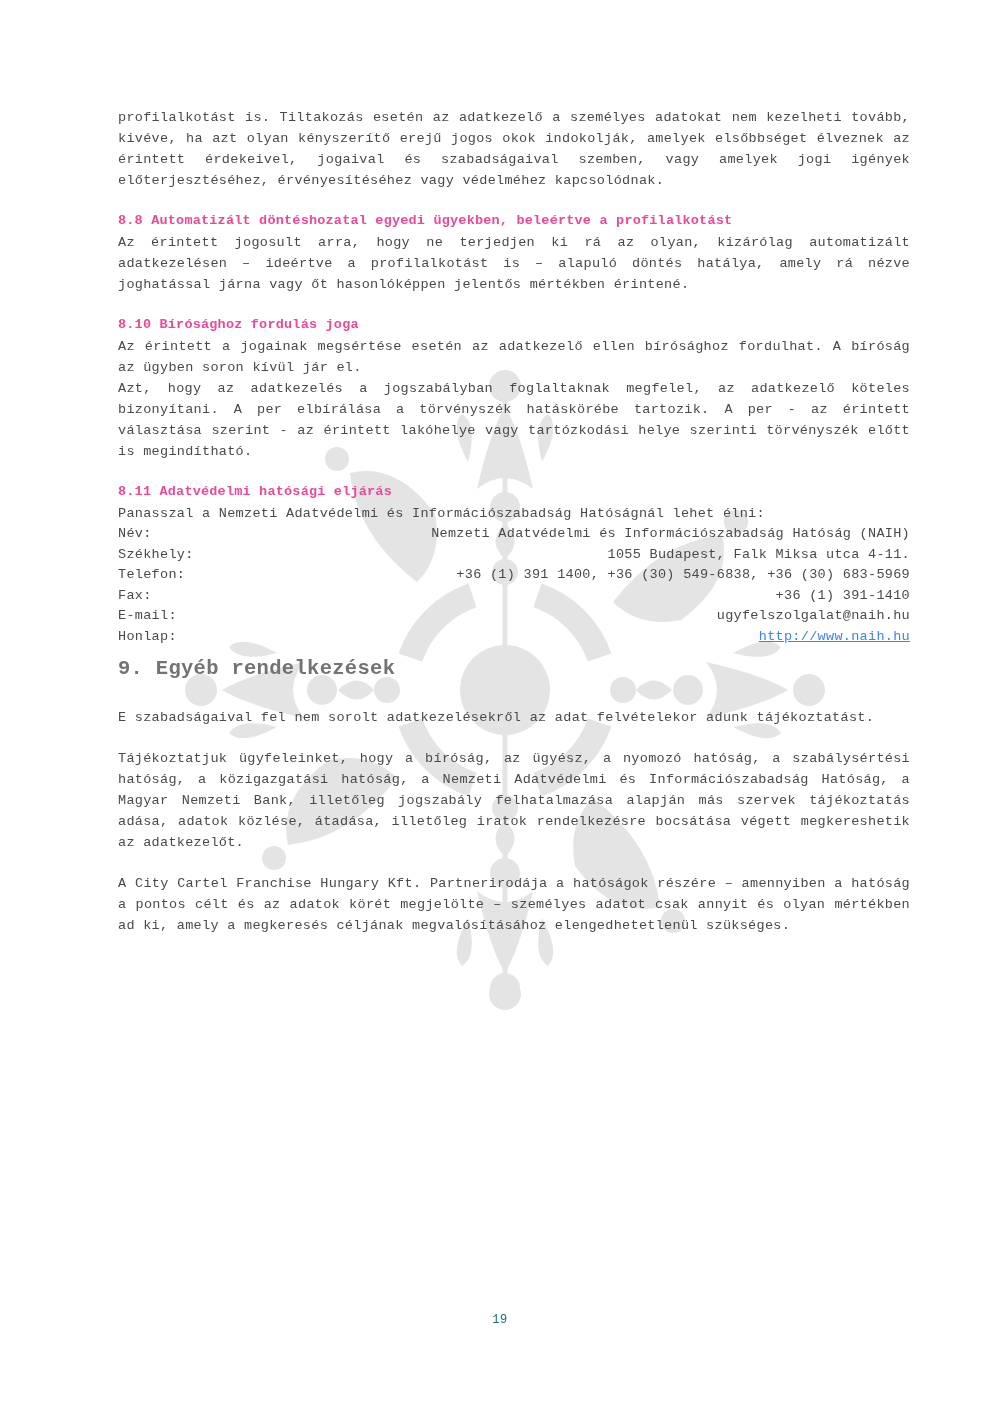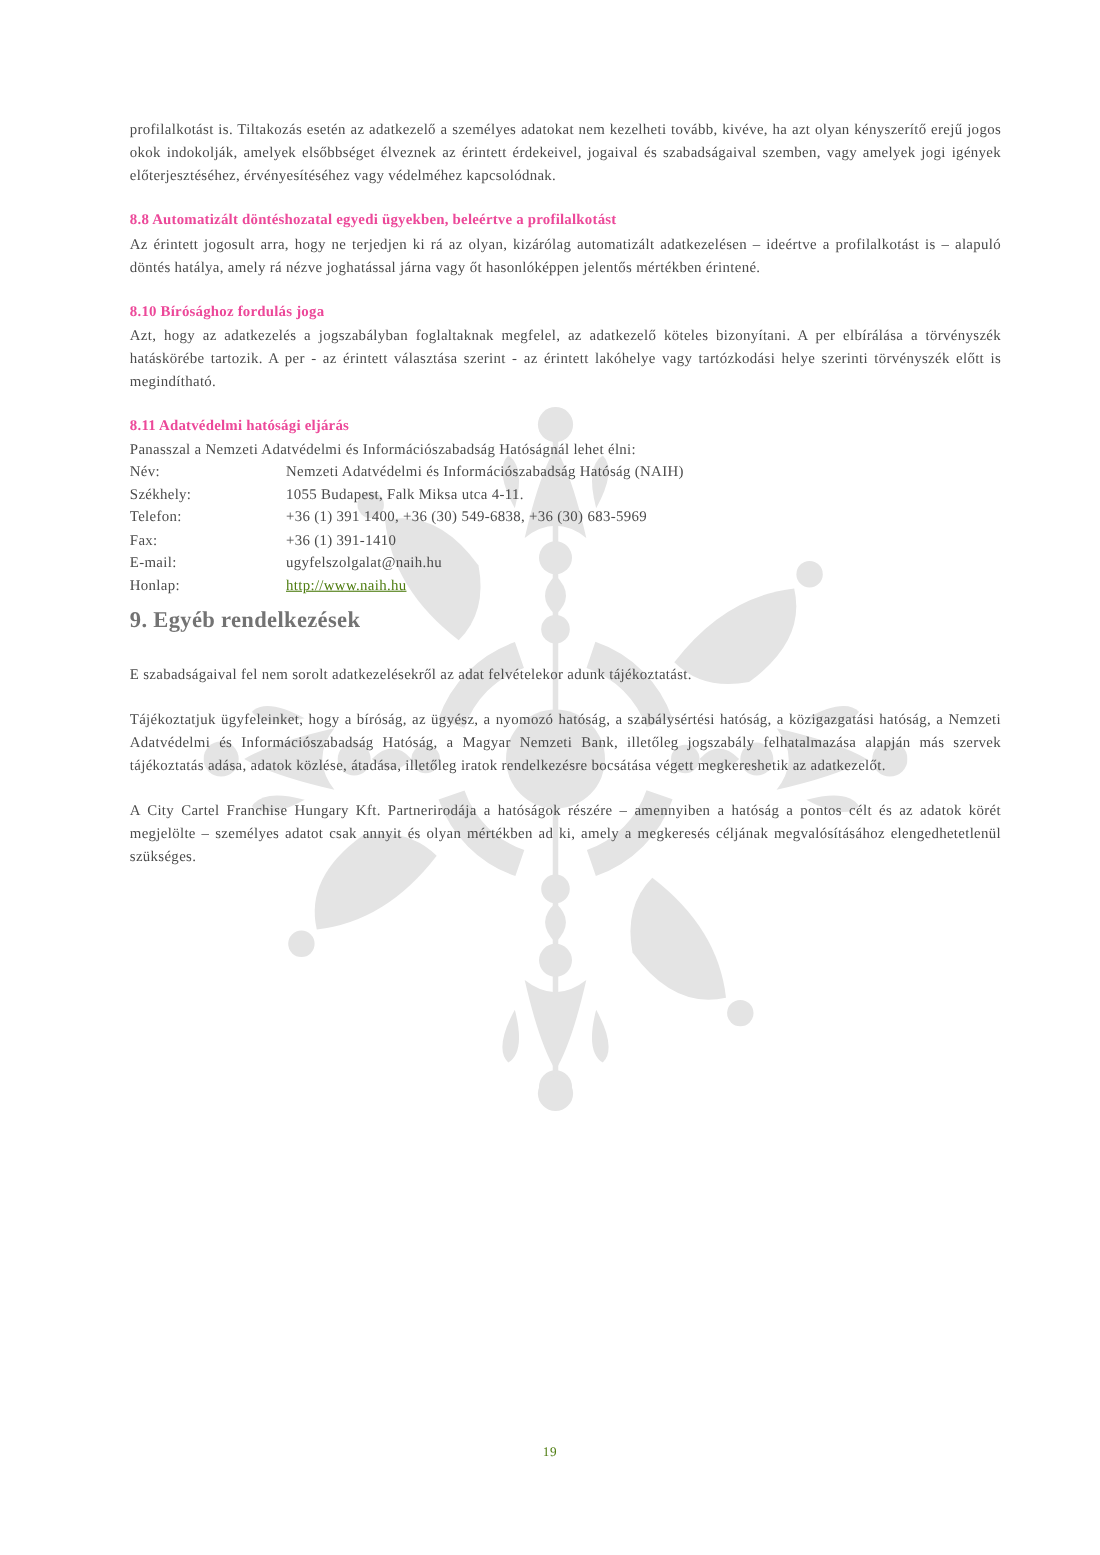--- a/index.html
+++ b/index.html
@@ -1,21 +1,21 @@
 <!DOCTYPE html>
 <html><head>
 <meta charset="utf-8">
 <style>
   html,body{margin:0;padding:0;background:#ffffff;}
   .page{
     position:relative;
     width:1000px;height:1328px;
     background:#ffffff;
     overflow:hidden;
-    font-family:Liberation Serif, serif;
+    font-family:Liberation Mono, monospace;
     color:#4a4a4a;
   }
   .watermark{
     position:absolute;left:185px;top:370px;
     width:640px;height:640px;
     z-index:0;
   }
   .content{
     position:absolute;left:118px;top:107px;width:792px;
     z-index:1;
@@ -30,25 +30,25 @@
     color:#ec4899;font-weight:bold;letter-spacing:0.2px;
   }
   h2.big{
     font-size:20.5px;line-height:28px;
     margin:8px 0 24px 0;
     color:#737373;font-weight:bold;letter-spacing:0.3px;
   }
   .contact{margin:0 0 0 0;}
   .crow{display:flex;line-height:20.5px;}
   .clabel{width:142px;flex:0 0 142px;}
-  .cvalue{flex:1;}
-  a.link{color:#4d7c0f;text-decoration:underline;cursor:pointer;}
+  .cvalue{flex:1;text-align:right;}
+  a.link{color:#3b82f6;text-decoration:underline;cursor:pointer;}
   .pagenum{
     position:absolute;left:0;top:1313px;width:1000px;
-    text-align:center;font-size:12px;color:#4d7c0f;
+    text-align:center;font-size:12px;color:#0f766e;
     letter-spacing:0.5px;z-index:1;
   }
 </style>
 </head>
 <body>
 
 <div class="page">
 
   <svg class="watermark" viewBox="0 0 640 640" aria-hidden="true">
     <g fill="#e4e4e4">
@@ -81,20 +81,21 @@
 
   <main class="content">
 
     <p class="body just">profilalkotást is. Tiltakozás esetén az adatkezelő a személyes adatokat nem kezelheti tovább, kivéve, ha azt olyan kényszerítő erejű jogos okok indokolják, amelyek elsőbbséget élveznek az érintett érdekeivel, jogaival és szabadságaival szemben, vagy amelyek jogi igények előterjesztéséhez, érvényesítéséhez vagy védelméhez kapcsolódnak.</p>
 
     <h3 class="sec">8.8 Automatizált döntéshozatal egyedi ügyekben, beleértve a profilalkotást</h3>
     <p class="body just">Az érintett jogosult arra, hogy ne terjedjen ki rá az olyan, kizárólag automatizált adatkezelésen – ideértve a profilalkotást is – alapuló döntés hatálya, amely rá nézve joghatással járna vagy őt hasonlóképpen jelentős mértékben érintené.</p>
 
 
     <h3 class="sec">8.10 Bírósághoz fordulás joga</h3>
+    <p class="body just nogap">Az érintett a jogainak megsértése esetén az adatkezelő ellen bírósághoz fordulhat. A bíróság az ügyben soron kívül jár el.</p>
     <p class="body just">Azt, hogy az adatkezelés a jogszabályban foglaltaknak megfelel, az adatkezelő köteles bizonyítani. A per elbírálása a törvényszék hatáskörébe tartozik. A per - az érintett választása szerint - az érintett lakóhelye vagy tartózkodási helye szerinti törvényszék előtt is megindítható.</p>
 
     <h3 class="sec">8.11 Adatvédelmi hatósági eljárás</h3>
     <p class="body nogap">Panasszal a Nemzeti Adatvédelmi és Információszabadság Hatóságnál lehet élni:</p>
 
     <div class="contact">
       <div class="crow">
         <span class="clabel">Név:</span>
         <span class="cvalue">Nemzeti Adatvédelmi és Információszabadság Hatóság (NAIH)</span>
       </div>

